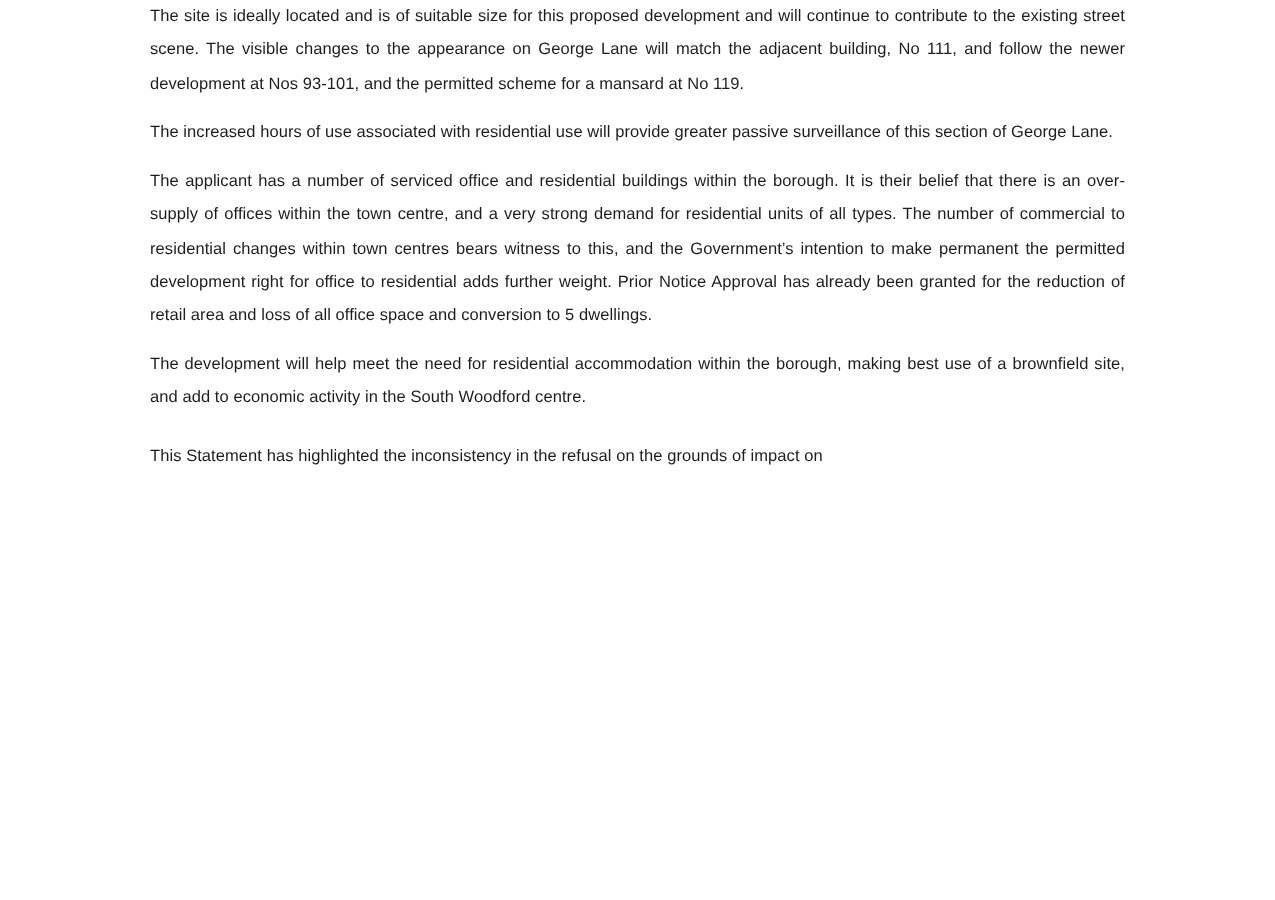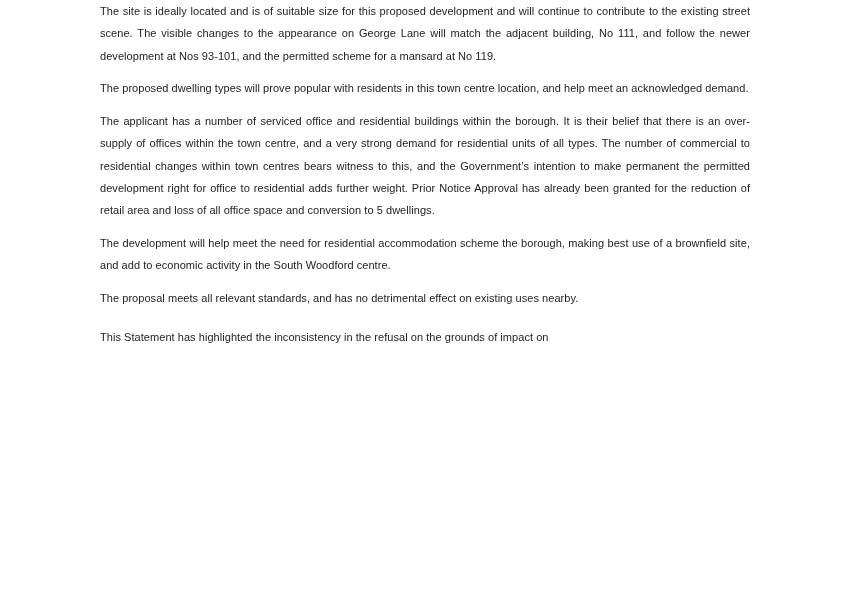--- a/index.html
+++ b/index.html
@@ -47,27 +47,26 @@
   }
 </style>
 </head>
 <body>
 
 <div class="page">
   <div class="text-column">
 
     <p class="para">The site is ideally located and is of suitable size for this proposed development and will continue to contribute to the existing street scene. The visible changes to the appearance on George Lane will match the adjacent building, No 111, and follow the newer development at Nos 93-101, and the permitted scheme for a mansard at No 119.</p>
 
+    <p class="para">The increased hours of use associated with residential use will provide greater passive surveillance of this section of George Lane.</p>
 
-    <p class="para">The proposed dwelling types will prove popular with residents in this town centre location, and help meet an acknowledged demand.</p>
 
     <p class="para">The applicant has a number of serviced office and residential buildings within the borough. It is their belief that there is an over-supply of offices within the town centre, and a very strong demand for residential units of all types. The number of commercial to residential changes within town centres bears witness to this, and the Government’s intention to make permanent the permitted development right for office to residential adds further weight. Prior Notice Approval has already been granted for the reduction of retail area and loss of all office space and conversion to 5 dwellings.</p>
 
-    <p class="para">The development will help meet the need for residential accommodation scheme the borough, making best use of a brownfield site, and add to economic activity in the South Woodford centre.</p>
+    <p class="para">The development will help meet the need for residential accommodation within the borough, making best use of a brownfield site, and add to economic activity in the South Woodford centre.</p>
 
-    <p class="para">The proposal meets all relevant standards, and has no detrimental effect on existing uses nearby.</p>
 
 
 
     <p class="para clipped">This Statement has highlighted the inconsistency in the refusal on the grounds of impact on</p>
 
   </div>
 </div>
 
 </body></html>

